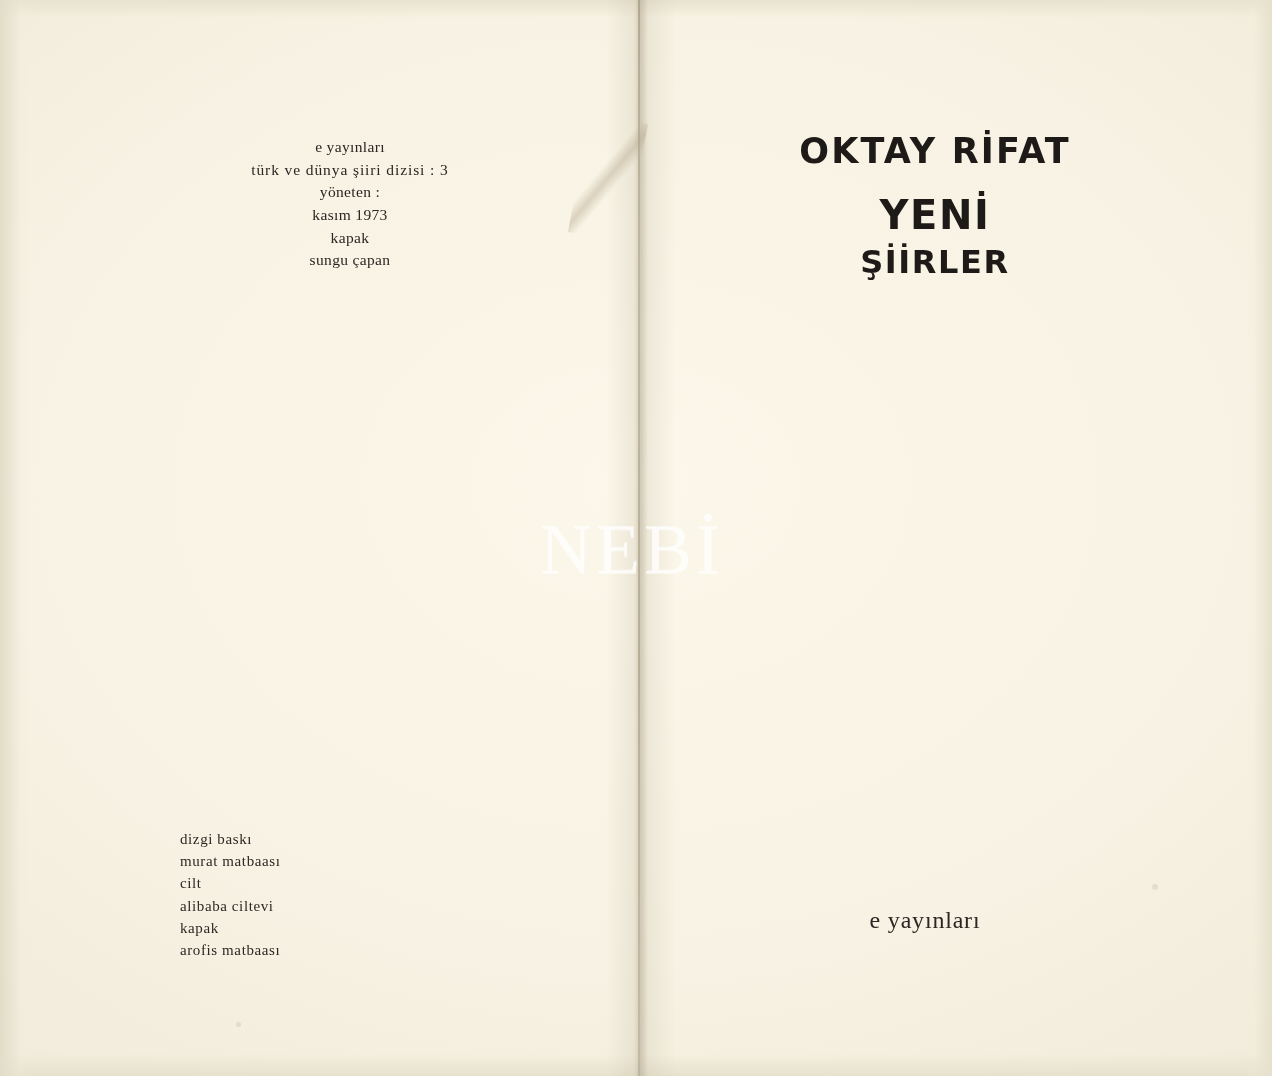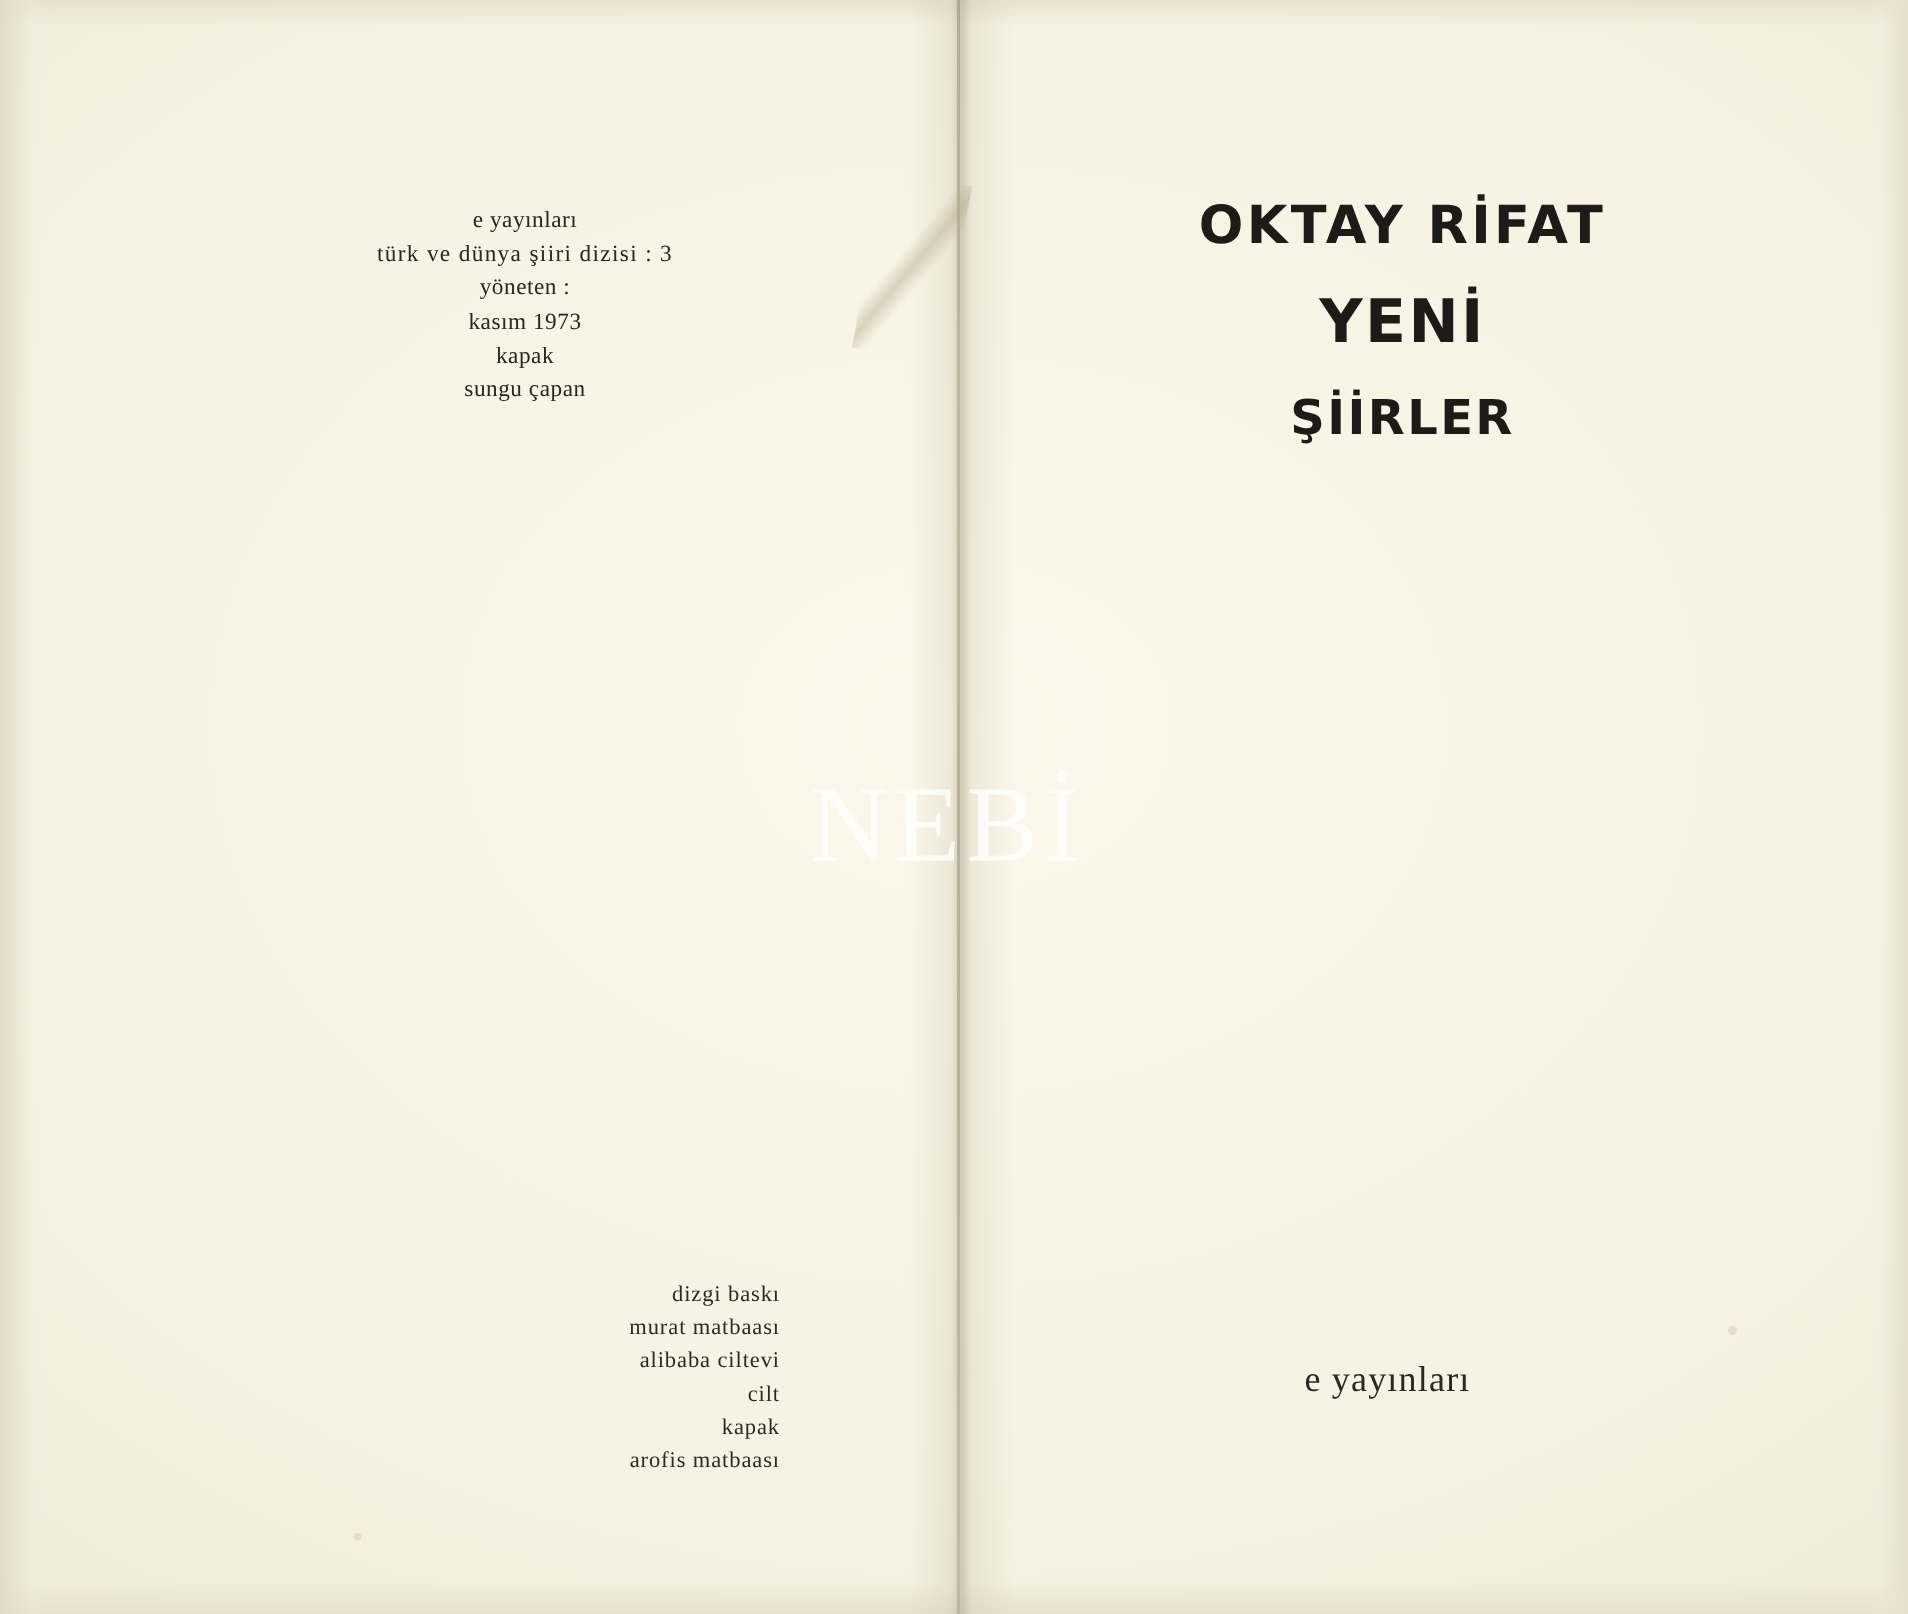--- a/index.html
+++ b/index.html
@@ -108,23 +108,23 @@
     color: #2a2622;
     line-height: 1.46;
     letter-spacing: 0.35px;
   }
   .colophon-top .wide {
     letter-spacing: 0.9px;
   }
   .colophon-bottom {
     position: absolute;
     left: 180px;
-    top: 852px;
+    top: 828px;
     width: 340px;
-    text-align: right;
+    text-align: left;
     font-size: 15px;
     color: #2c2824;
     line-height: 1.48;
     letter-spacing: 0.6px;
   }
 
   
   .right-page {
     position: absolute;
     left: 638px; top: 0;
@@ -158,21 +158,20 @@
     position: absolute;
     left: 0; right: 0;
     top: 243px;
     text-align: center;
     font-family: "DejaVu Sans", sans-serif;
     font-weight: bold;
     font-size: 32px;
     letter-spacing: 1.6px;
     color: #1d1a17;
     padding-right: 40px;
-    margin-top: 16px;
   }
   .publisher {
     position: absolute;
     left: 0; right: 0;
     top: 907px;
     text-align: center;
     font-family: "Liberation Serif", serif;
     font-size: 24px;
     letter-spacing: 0.8px;
     color: #2b2723;
@@ -211,22 +210,22 @@
       <div class="wide">türk ve dünya şiiri dizisi : 3</div>
       <div>yöneten :</div>
       <div>kasım  1973</div>
       <div>kapak</div>
       <div>sungu  çapan</div>
     </div>
 
     <div class="colophon-bottom">
       <div>dizgi  baskı</div>
       <div>murat  matbaası</div>
+      <div>cilt</div>
       <div>alibaba  ciltevi</div>
-      <div>cilt</div>
       <div>kapak</div>
       <div>arofis  matbaası</div>
     </div>
   </div>
 
   <div class="right-page">
     <div class="author">OKTAY RİFAT</div>
     <div class="title-1">YENİ</div>
     <div class="title-2">ŞİİRLER</div>
     <div class="publisher">e yayınları</div>

